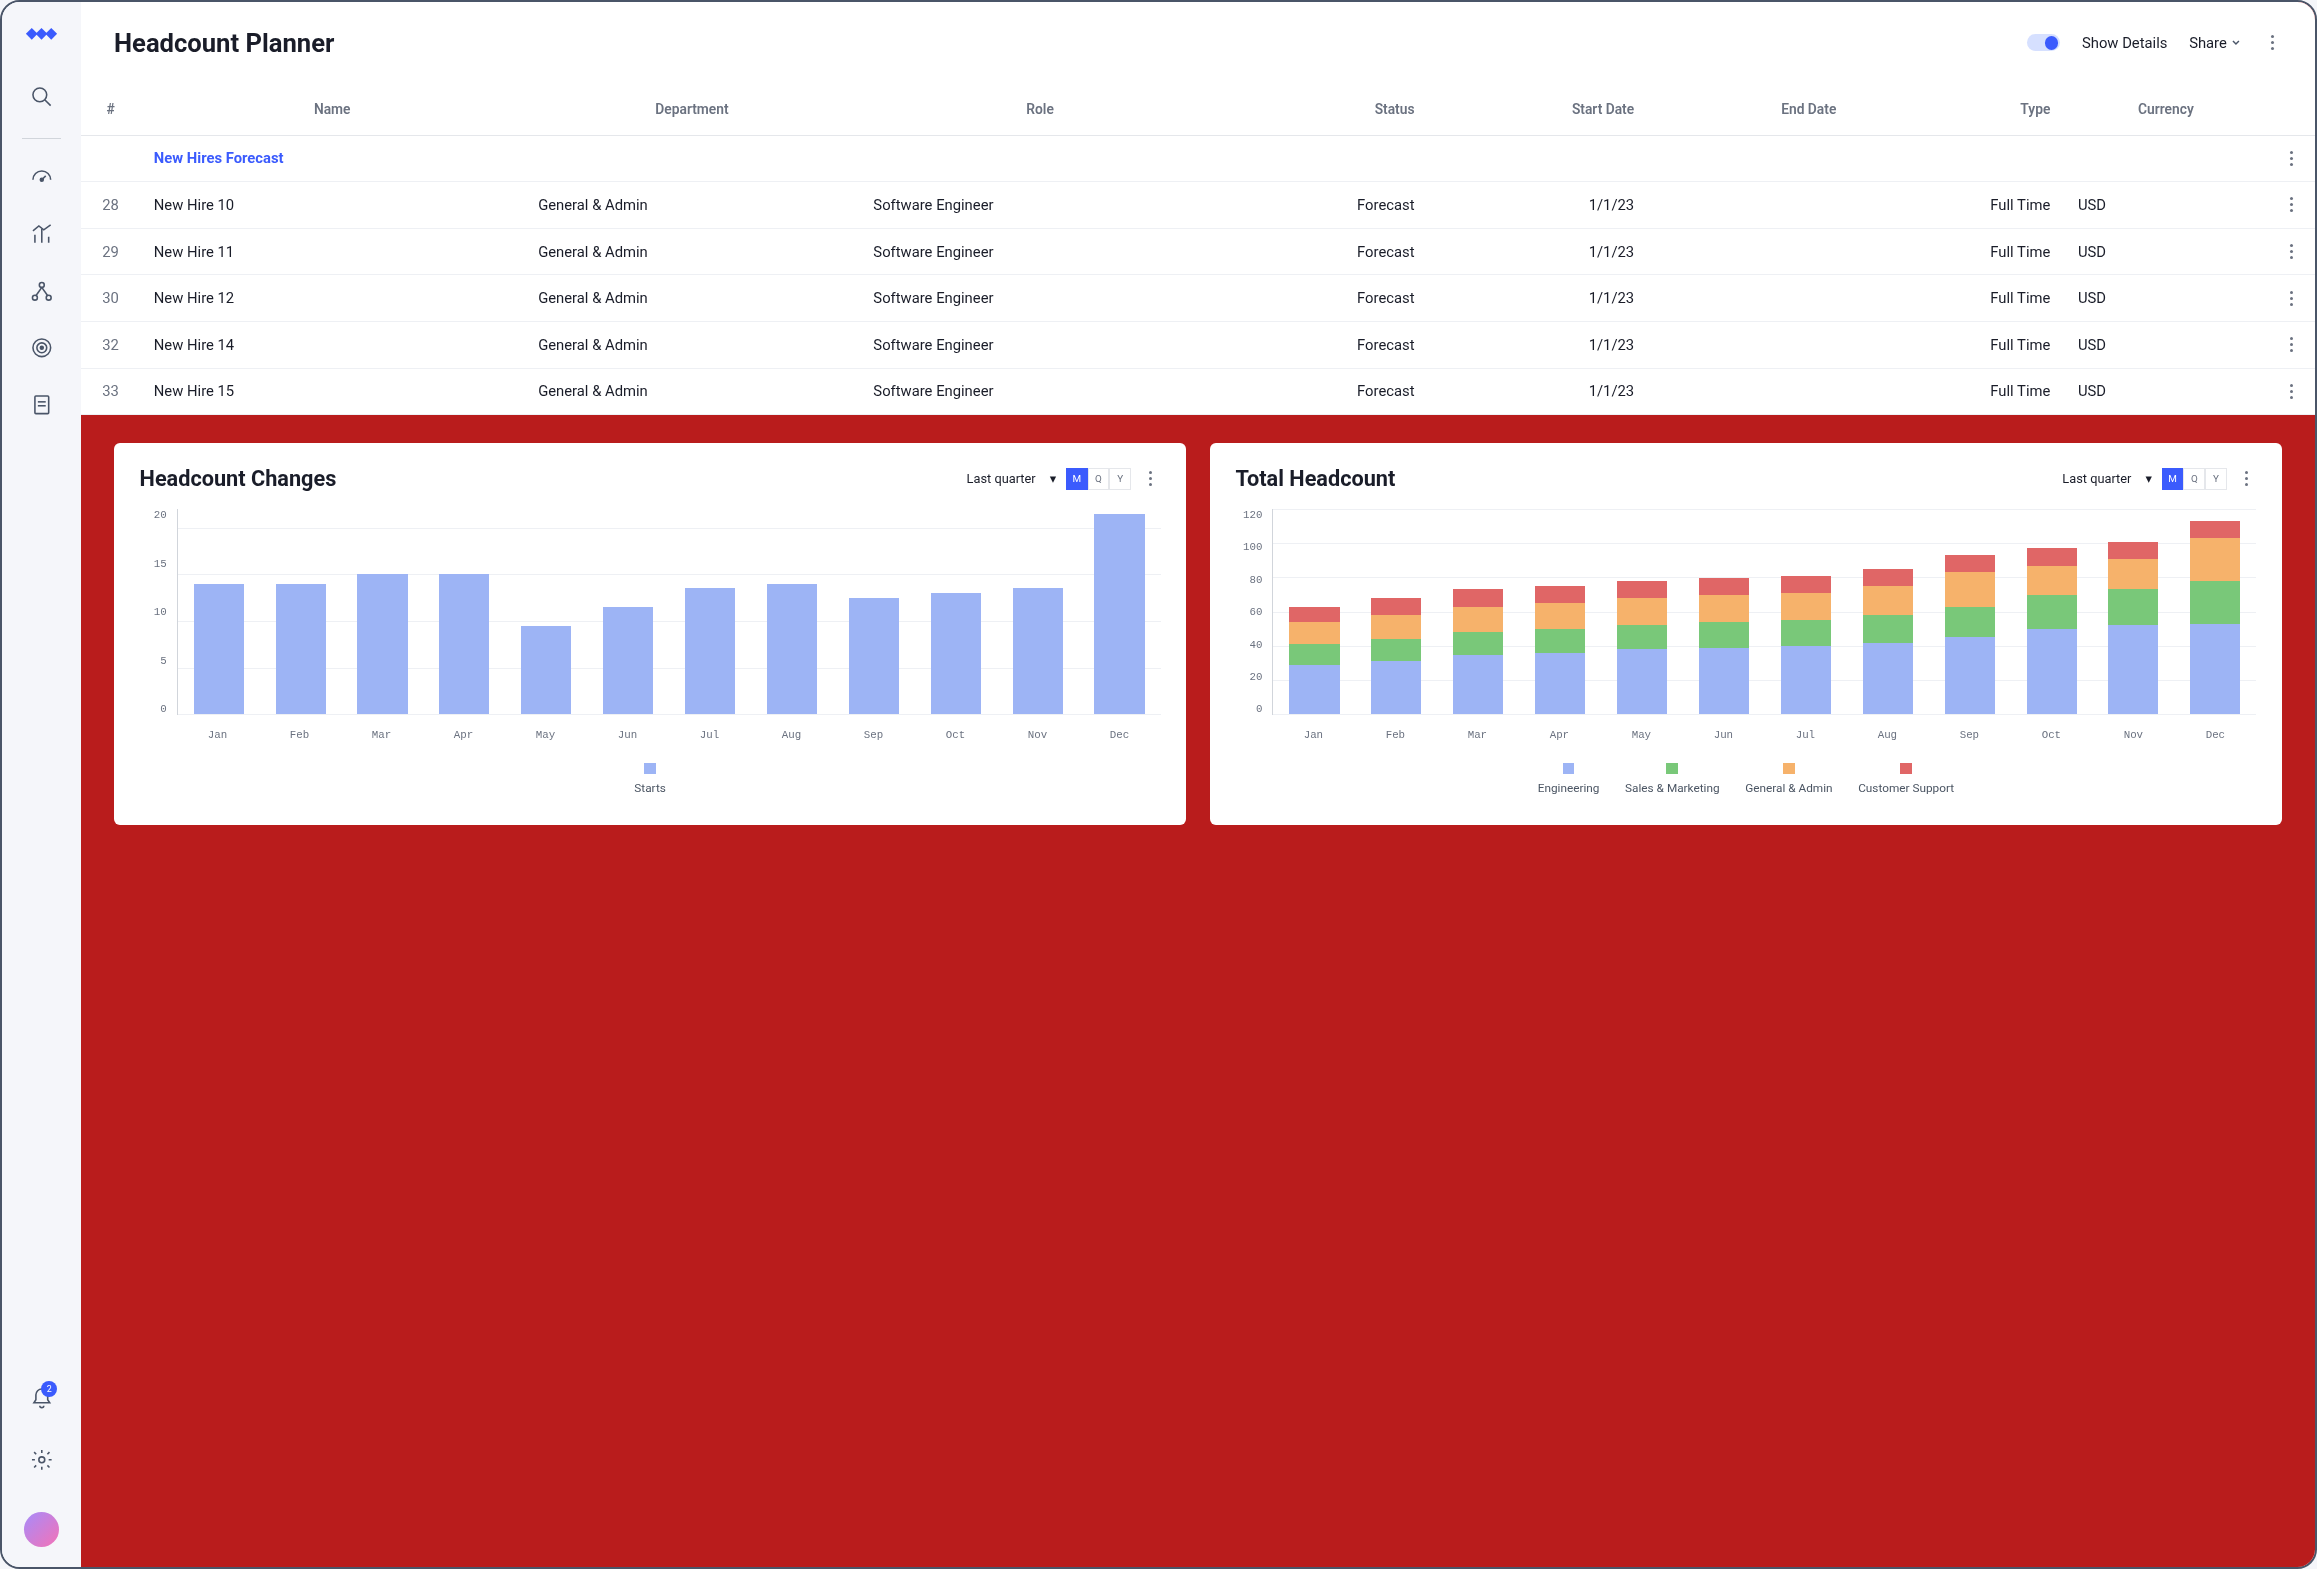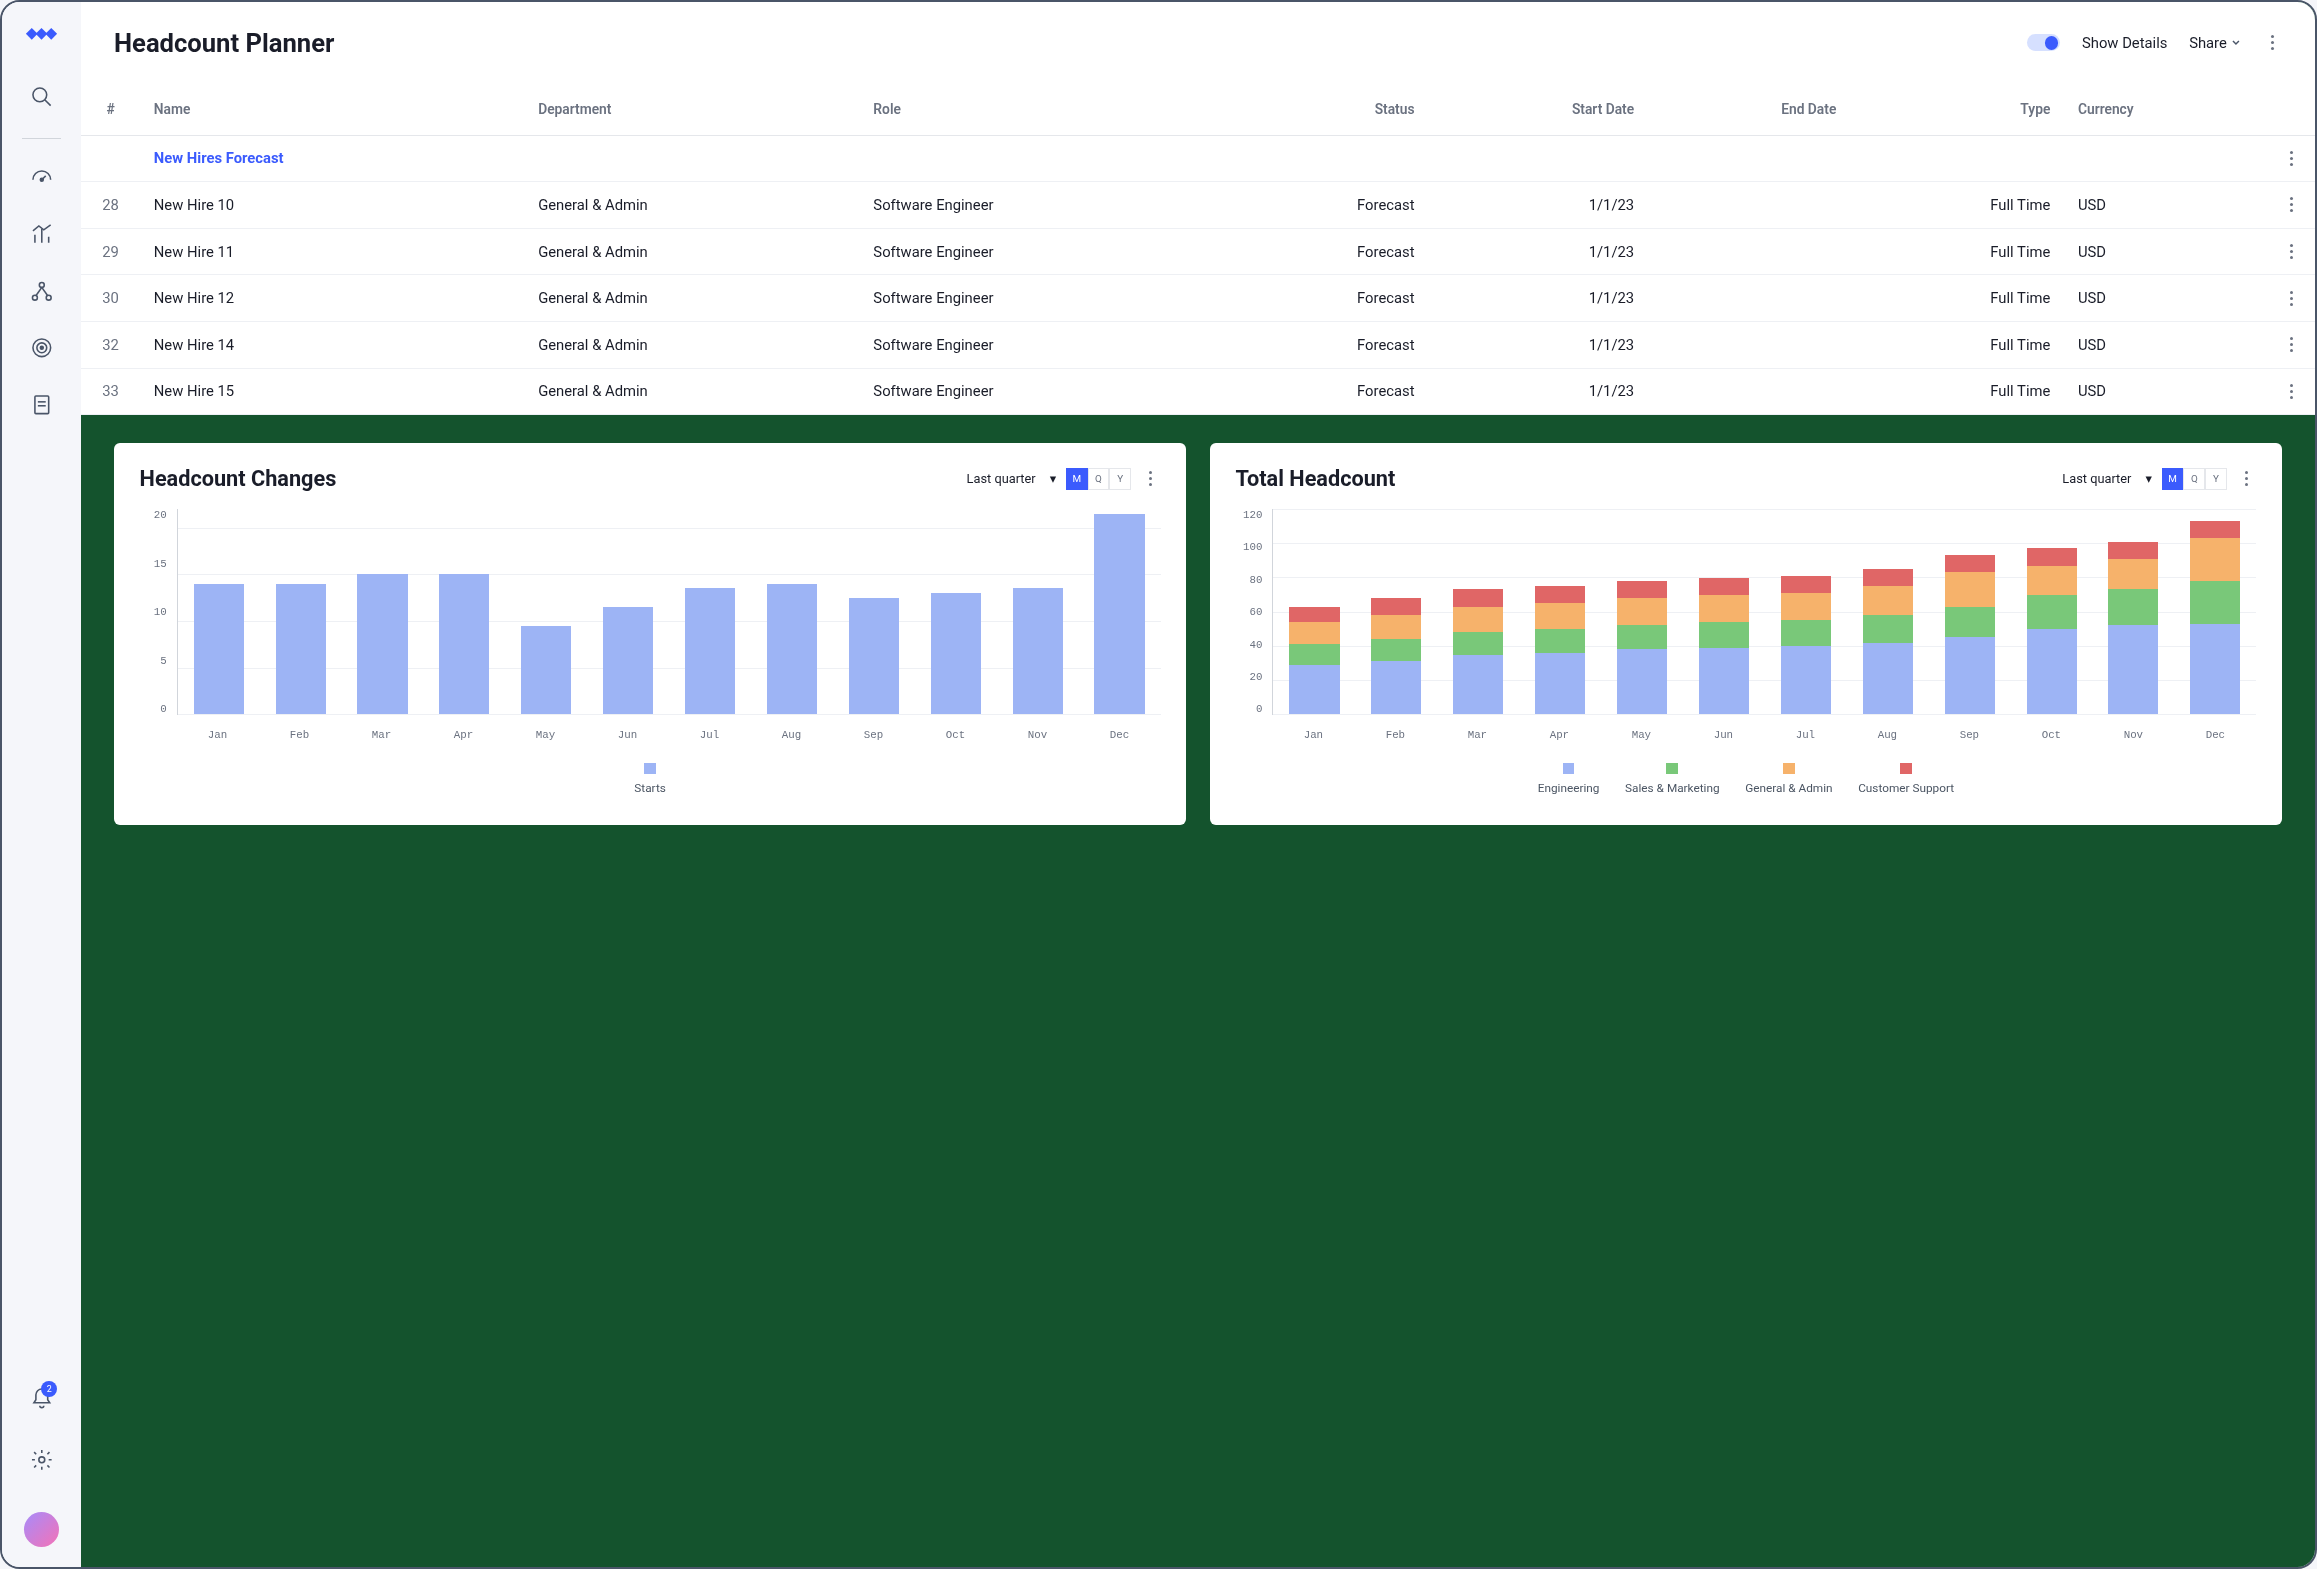--- a/index.html
+++ b/index.html
@@ -7,33 +7,33 @@
 .app { display: flex; min-height: 100vh; border-radius: 19.7px; overflow: hidden; border: 2px solid #4a5568; }
 .sidebar { width: 79px; background: #f5f6fa; display: flex; flex-direction: column; align-items: center; padding: 19.7px 0; }
 .logo { width: 39px; height: 23.6px; margin-bottom: 29.6px; display:flex; gap:2px; align-items:center; justify-content:center;}
 .logo svg { width: 39px; height: 19.7px; }
 .nav-icon { width: 43px; height: 43px; display: flex; align-items: center; justify-content: center; margin-bottom: 13.8px; cursor: pointer; border-radius: 7.9px; }
 .nav-icon svg { width: 23.6px; height: 23.6px; stroke: #4a5568; fill: none; stroke-width: 1.6; }
 .sidebar-bottom { margin-top: auto; display: flex; flex-direction: column; align-items: center; gap: 17.7px; }
 .avatar { width: 35px; height: 35px; border-radius: 50%; background: linear-gradient(135deg,#a78bfa,#f472b6); }
 .notif-bell { position: relative; width:43px; height:43px; display:flex; align-items:center; justify-content:center; cursor:pointer;}
 .notif-badge { position: absolute; top: 3.9px; right: 5.9px; background: #3b5bfd; color: #fff; font-size: 8.9px; width:15.8px; height:15.8px; border-radius:50%; display:flex; align-items:center; justify-content:center; }
-.main { flex: 1; background: #14532d; display: flex; flex-direction: column; }
+.main { flex: 1; background: #b91c1c; display: flex; flex-direction: column; }
 .header { background: #fff; padding: 25.6px 33px; display: flex; align-items: center; justify-content: space-between; border-top-left-radius:0; }
 .page-title { font-size: 25.6px; font-weight: 700; color: #1a1d29; }
 .header-actions { display: flex; align-items: center; gap: 21.7px; }
 .toggle { width: 33px; height: 17.7px; background: #d6e0ff; border-radius: 9.9px; position: relative; cursor:pointer;}
 .toggle::after { content:""; position:absolute; width:13.8px; height:13.8px; background:#3b5bfd; border-radius:50%; top:2px; right:2px; }
 .header-link { font-size: 14.8px; color: #1a1d29; cursor: pointer; }
 .share-drop { display:flex; align-items:center; gap:3.9px; cursor:pointer; color:#1a1d29; font-size:14.8px;}
 .kebab { width: 19.7px; display:flex; flex-direction:column; gap:3px; align-items:center; cursor:pointer; }
 .kebab span { width:3px; height:3px; background:#6b7280; border-radius:50%; }
 .table-card { background:#fff; margin: 0; }
 table { width: 100%; border-collapse: collapse; }
-th { text-align: left; padding: 17.7px 13.8px; font-size: 13.8px; font-weight: 600; color: #6b7280; border-bottom: 1px solid #e5e7eb; }
+th { text-align: center; padding: 17.7px 13.8px; font-size: 13.8px; font-weight: 600; color: #6b7280; border-bottom: 1px solid #e5e7eb; }
 th.right, td.right { text-align: right; }
 th.num-col { width: 59px; text-align:center; color:#6b7280;}
 td { padding: 13.8px 13.8px; font-size: 14.8px; border-bottom: 1px solid #eef0f4; }
 td.num { text-align:center; color:#6b7280;}
 .section-row td { font-weight: 700; color: #3b5bfd; }
 .row-menu { width: 29.6px; text-align:center; }
 .charts-row { display: flex; gap: 23.6px; padding: 27.6px 33px 39px; }
 .chart-card { flex: 1; background: #fff; border-radius: 5.9px; padding: 23.6px 25.6px 29.6px; }
 .chart-header { display:flex; justify-content:space-between; align-items:center; margin-bottom: 17.7px; }
 .chart-title { font-size: 21.7px; font-weight: 700; color:#1a1d29; }

